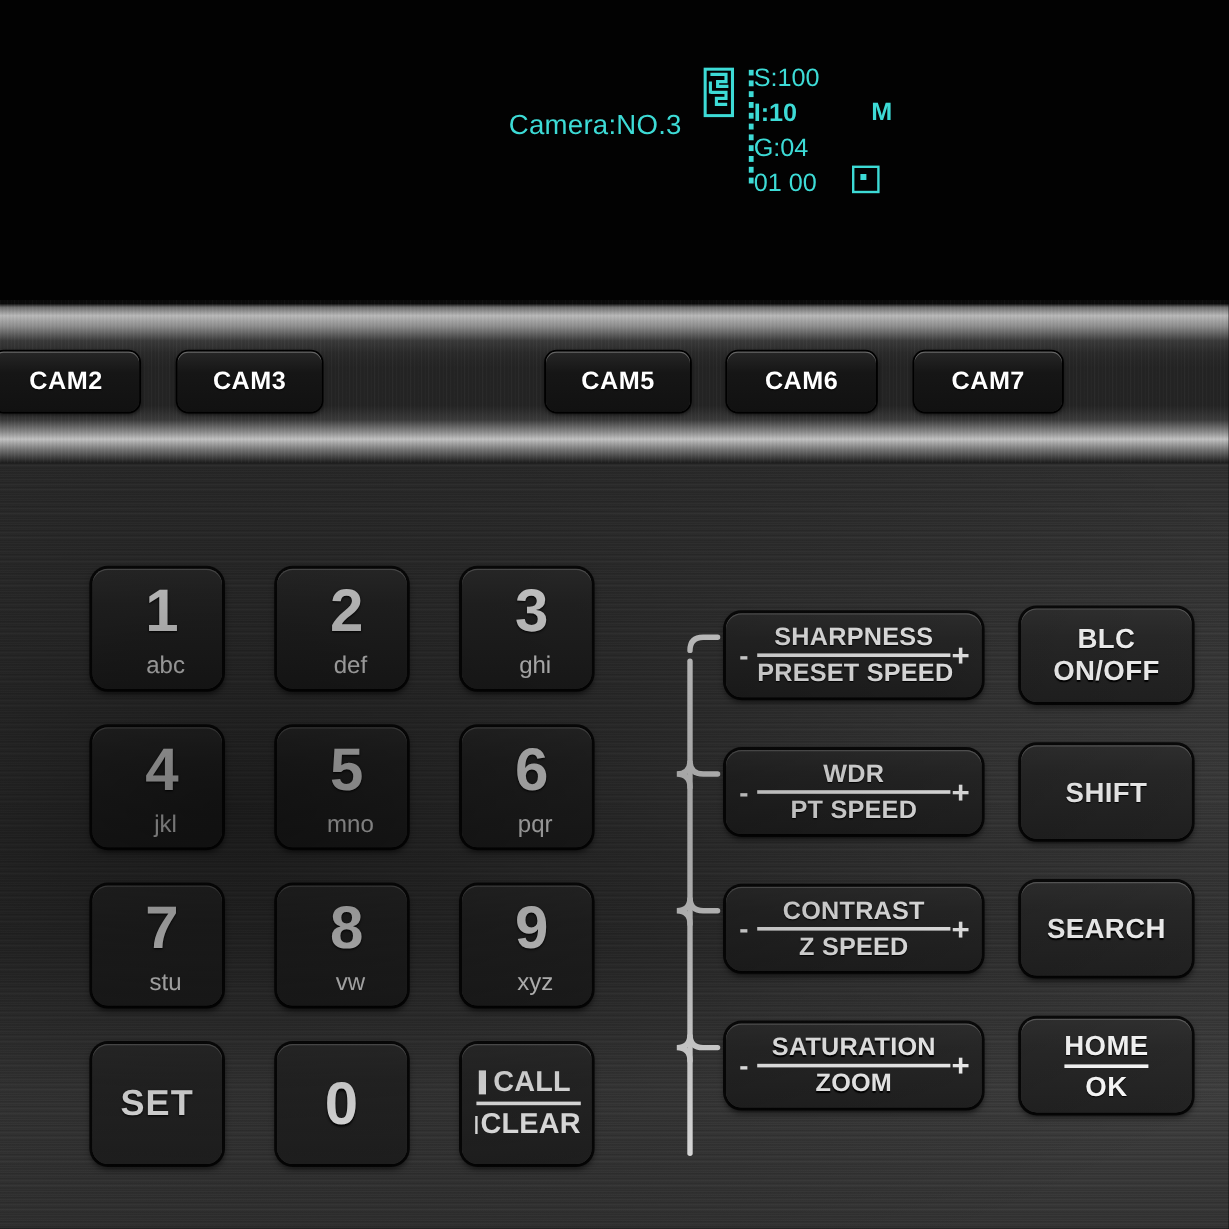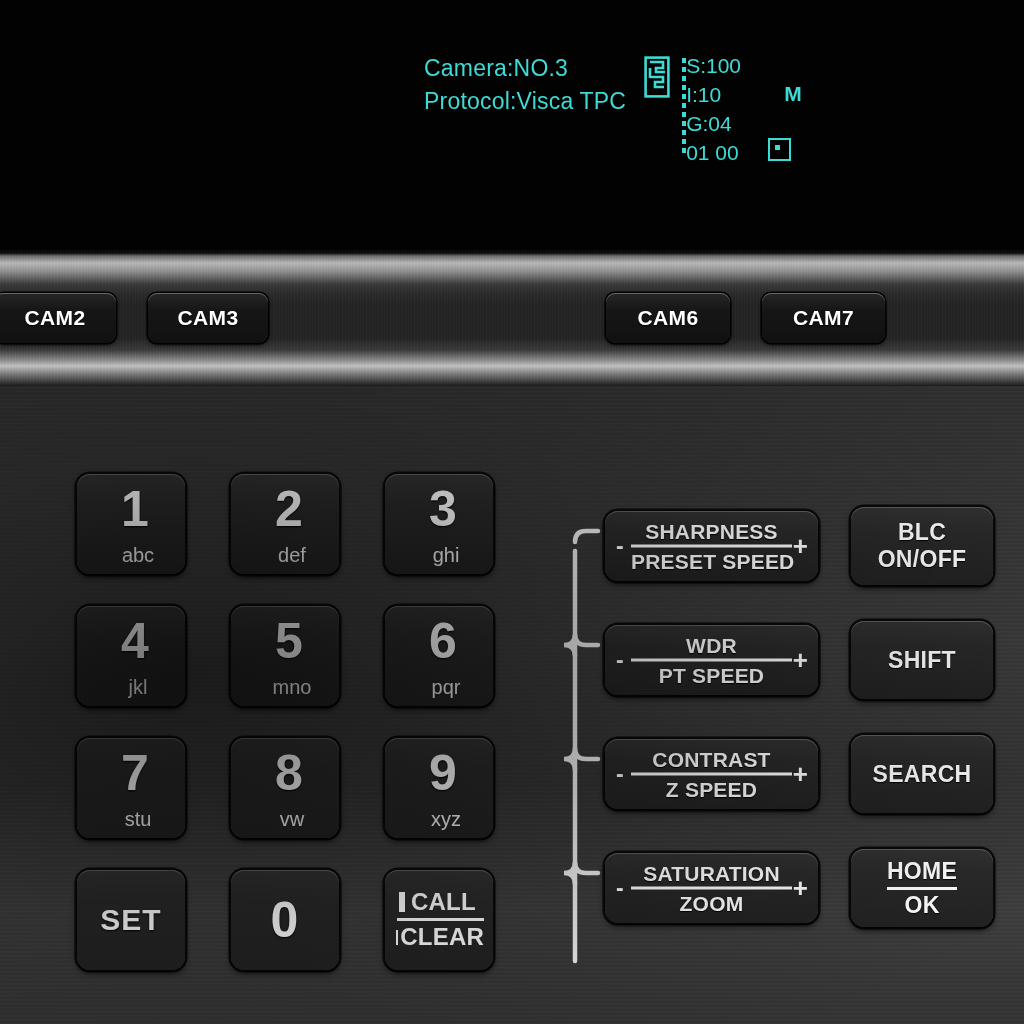--- a/index.html
+++ b/index.html
@@ -8,33 +8,33 @@
 
   #root{position:relative;width:1024px;height:1024px;overflow:hidden;}
 
   
   #osd{position:absolute;left:0;top:0;width:1024px;height:250px;
        background:#020202;}
   #osd-inner{position:absolute;left:424px;top:52px;display:flex;
              align-items:flex-start;}
   .osd-lines{display:flex;flex-direction:column;}
   .osd-line{color:#3ddbd6;font-size:23px;line-height:33px;
-            letter-spacing:.2px;white-space:nowrap;font-weight:400;}
+            letter-spacing:.2px;white-space:nowrap;font-weight:400;margin-top:36px;}
 
   
   .maze-icon{margin-left:18px;margin-top:4px;}
   
   .osd-dots{margin-left:12px;margin-top:6px;width:4px;height:96px;
       background-image:linear-gradient(#3ddbd6 55%,transparent 55%);
       background-size:4px 9px;}
   .osd-right{position:relative;width:140px;height:110px;}
   .osd-right .r{position:absolute;color:#3ddbd6;font-size:21px;
                 line-height:21px;white-space:nowrap;}
   .r0{left:0;top:3px;}
-  .r1{left:0;top:32px;}
+  .r1{left:0;top:32px;font-weight:bold;}
   .r2{left:0;top:61px;}
   .r3{left:0;top:90px;}
   .rM{left:98px;top:31px;font-weight:bold;font-size:24px;}
   .rec-sq{position:absolute;left:82px;top:86px;width:19px;height:19px;
           border:2.5px solid #3ddbd6;}
   .rec-sq:after{content:"";position:absolute;left:5px;top:5px;
           width:5px;height:5px;background:#3ddbd6;}
 
   
   #camstrip{position:absolute;left:0;top:250px;width:1024px;height:136px;
@@ -127,21 +127,20 @@
 </head>
 <body>
 
 <div id="root">
 
   <div id="osd">
     <div id="osd-inner">
 
       <div class="osd-lines">
         <div class="osd-line">Camera:NO.3</div>
-        <div class="osd-line">Protocol:Visca TPC</div>
       </div>
 
       <div class="maze-icon">
         <svg width="26" height="42" viewBox="0 0 26 42">
           <g fill="none" stroke="#3ddbd6" stroke-width="2.6">
             <rect x="1.6" y="1.6" width="22.8" height="38.8"></rect>
             <path d="M6 6 h13 v6 h-7 v4 h9"></path>
             <path d="M6 21 h13 v5 h-8 v5 h9"></path>
             <path d="M6 12 v10"></path>
           </g>
@@ -161,20 +160,23 @@
 
     </div>
   </div>
 
   <div id="camstrip">
       <div class="cambtn" style="left: -6px; width: 122px;">
         <span>CAM2</span>
       </div>
       <div class="cambtn" style="left: 148px; width: 120px;">
         <span>CAM3</span>
+      </div>
+      <div class="cambtn" style="left: 455px; width: 120px;">
+        <span>CAM5</span>
       </div>
       <div class="cambtn" style="left: 606px; width: 124px;">
         <span>CAM6</span>
       </div>
       <div class="cambtn" style="left: 762px; width: 123px;">
         <span>CAM7</span>
       </div>
     </div>
 
   <div id="panel">

